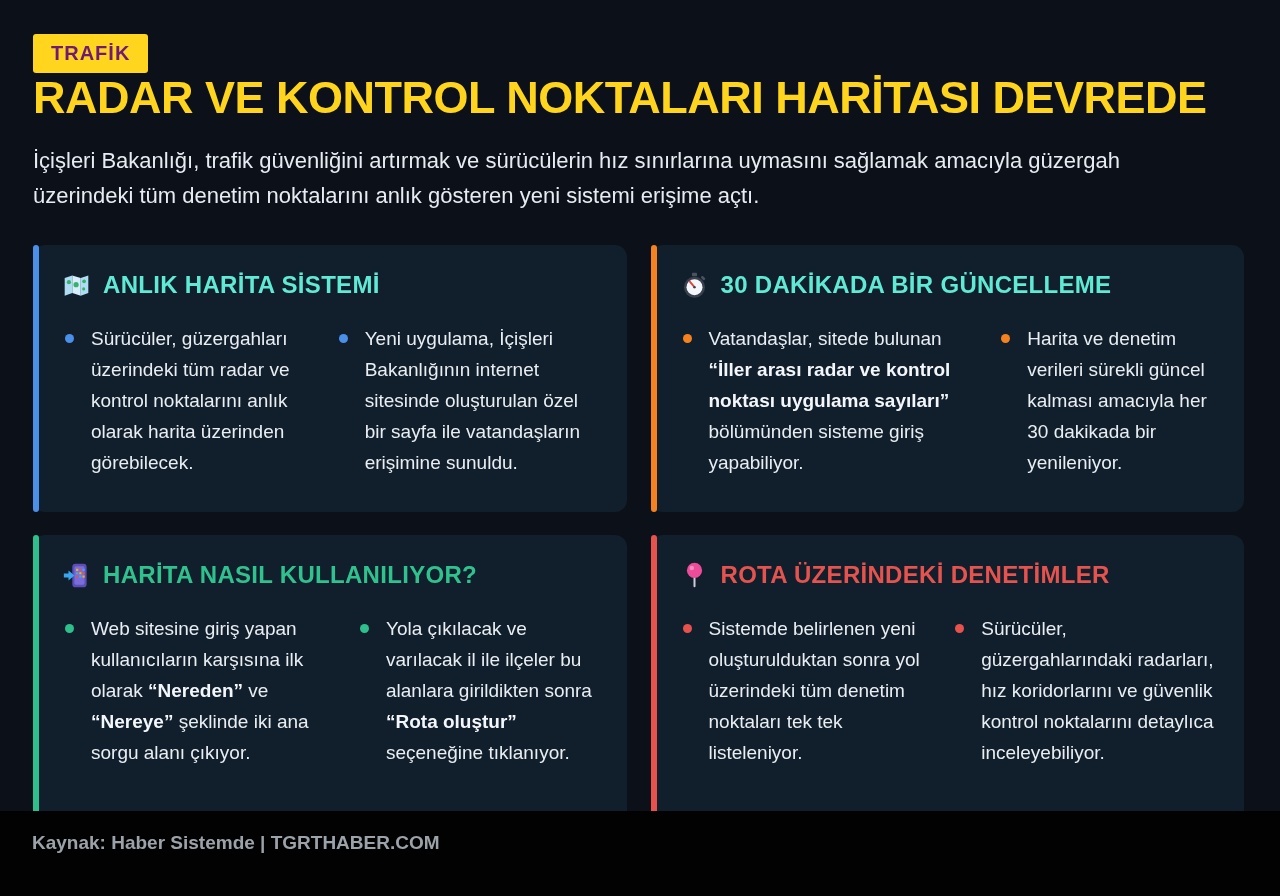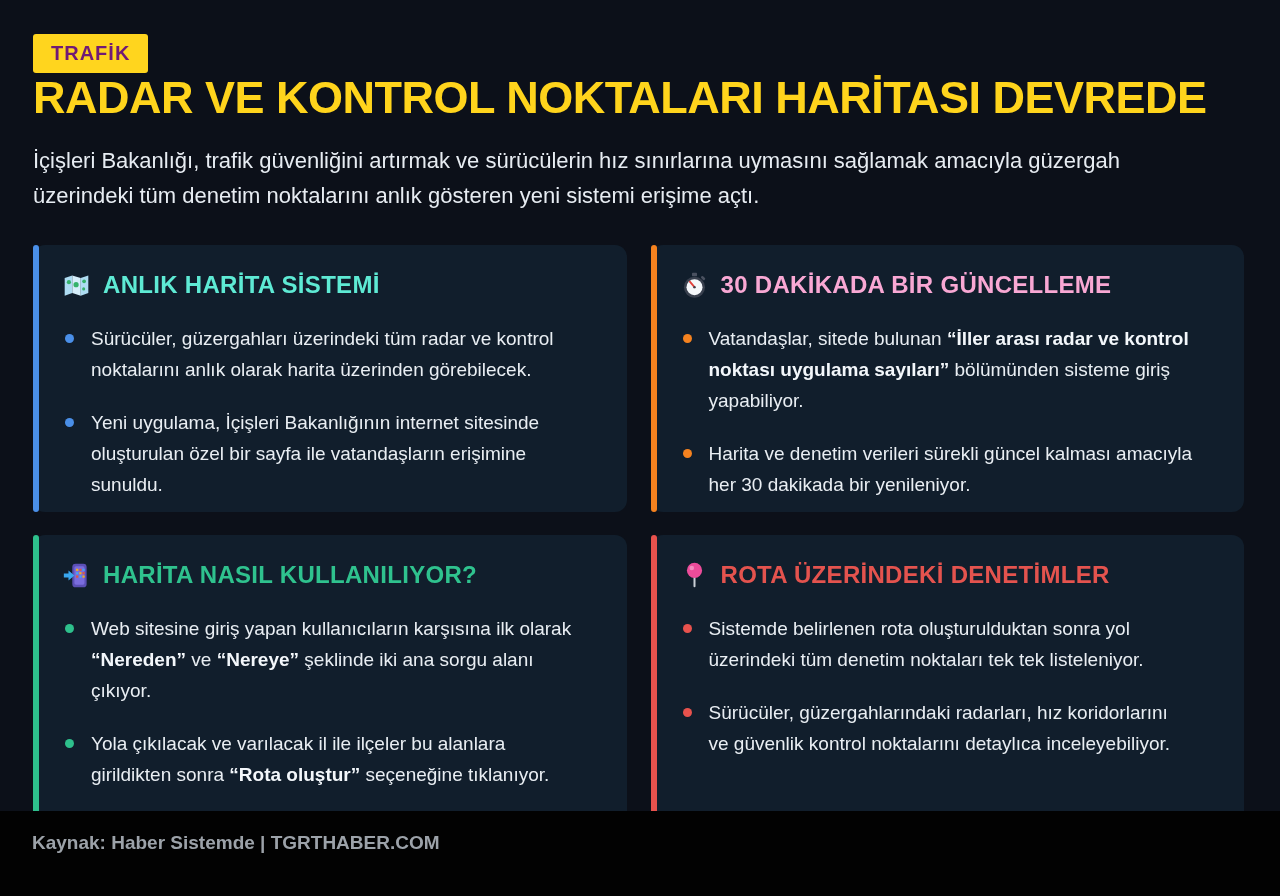--- a/index.html
+++ b/index.html
@@ -62,41 +62,41 @@
     position:absolute;
     left:0; top:0; bottom:0;
     width:6px;
     border-radius:6px;
   }
 
   .card-header { display:flex; align-items:center; gap:13px; }
   .card-title { font-size:24px; font-weight:bold; letter-spacing:0.3px; }
   .card-icon { flex:0 0 auto; display:inline-flex; }
 
-  .bullets { margin-top:24px; display:flex; flex-direction:column; gap:22px; }
+  .bullets { margin-top:24px; display:flex; gap:22px; }
   .bullet {
     position:relative;
     padding-left:28px;
     font-size:19px;
     line-height:31px;
     color:#E9EEF3;
     max-width:512px;
   }
   .dot {
     position:absolute;
     left:2px; top:11px;
     width:9px; height:9px;
     border-radius:50%;
   }
   .bullet b { color:#F3F7FB; }
 
   .c-blue  .bar, .c-blue  .dot { background:#4A8FE8; }
   .c-blue  .card-title { color:#5eead4; }
   .c-orange .bar, .c-orange .dot { background:#F5821F; }
-  .c-orange .card-title { color:#f9a8d4; }
+  .c-orange .card-title { color:#5eead4; }
   .c-green .bar, .c-green .dot { background:#2EC08C; }
   .c-green .card-title { color:#2FC28E; }
   .c-red   .bar, .c-red   .dot { background:#E8524D; }
   .c-red   .card-title { color:#E4534E; }
 
   .footer {
     position:absolute;
     left:0; right:0; bottom:0;
     height:85px;
     background:#020202;
@@ -216,21 +216,21 @@
             <rect x="14.8" y="16" width="2.4" height="14" rx="1.2" fill="#C9CFD6"></rect>
             <circle cx="16" cy="10" r="9" fill="#EC4C9A"></circle>
             <circle cx="12.8" cy="7.2" r="2.7" fill="#F58BBE"></circle>
           </svg>
         </span>
         <h2 class="card-title">ROTA ÜZERİNDEKİ DENETİMLER</h2>
       </div>
       <div class="bullets">
         <div class="bullet">
           <span class="dot"></span>
-          <span>Sistemde belirlenen rota oluşturulduktan sonra yol üzerindeki tüm denetim noktaları tek tek listeleniyor.</span>
+          <span>Sistemde belirlenen yeni oluşturulduktan sonra yol üzerindeki tüm denetim noktaları tek tek listeleniyor.</span>
         </div>
         <div class="bullet">
           <span class="dot"></span>
           <span>Sürücüler, güzergahlarındaki radarları, hız koridorlarını ve güvenlik kontrol noktalarını detaylıca inceleyebiliyor.</span>
         </div>
       </div>
     </section>
 
   </div>
 </div>

